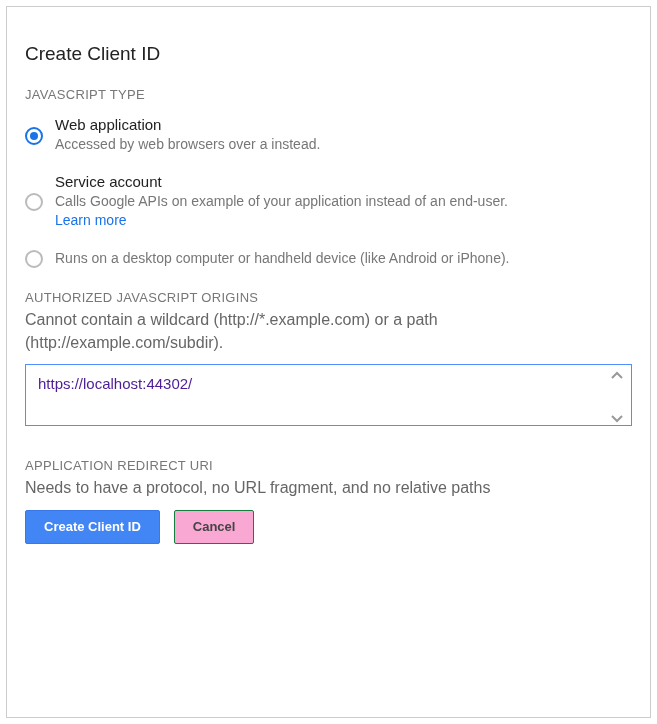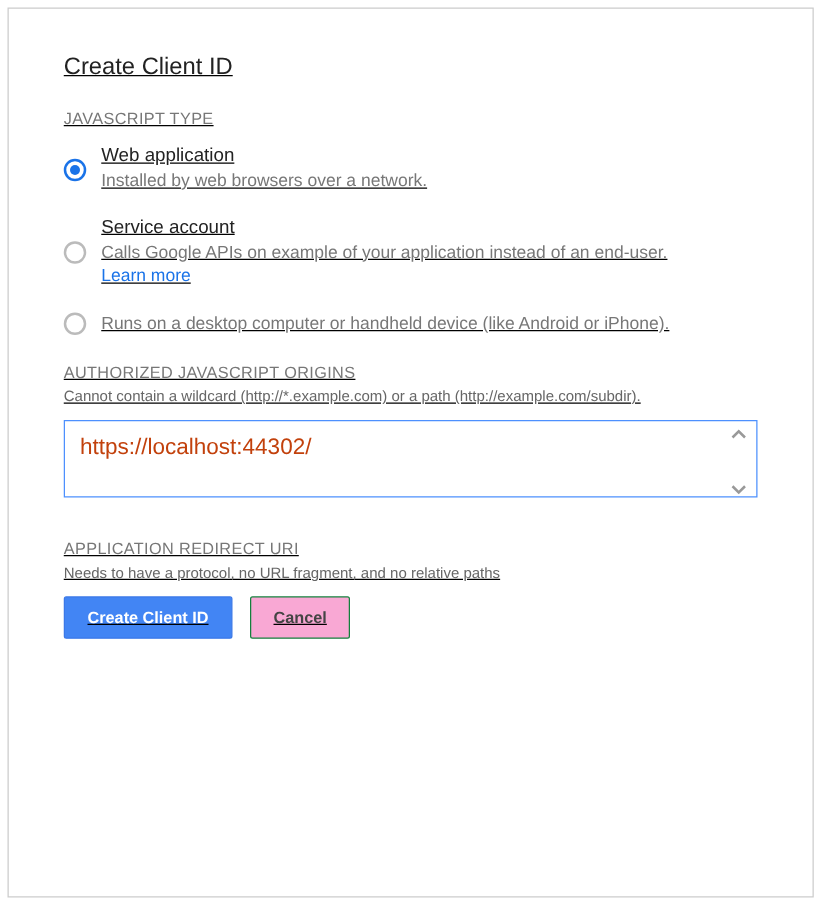--- a/index.html
+++ b/index.html
@@ -7,38 +7,37 @@
     font-family: Arial, "Helvetica Neue", Helvetica, sans-serif;
     background: #fff;
     width: 657px;
     height: 724px;
     padding: 6px;
   }
   .dialog {
     border: 1px solid #ccc;
     width: 100%;
     height: 100%;
-    padding: 36px 44px;
+    padding: 36px 18px;
     position: relative;
-    text-decoration: underline;
   }
   .title {
     font-size: 19px;
     color: #222;
     font-weight: 400;
     margin-bottom: 22px;
   }
   .section-label {
     font-size: 13px;
     color: #777;
     letter-spacing: 0.3px;
     margin-bottom: 4px;
   }
   .section-help {
-    font-size: 12px;
+    font-size: 16px;
     color: #666;
     line-height: 1.4;
     margin-bottom: 10px;
   }
   .radio-group {
     margin-top: 14px;
     margin-bottom: 22px;
   }
   .radio-item {
     display: flex;
@@ -86,23 +85,23 @@
   .textarea-wrap {
     position: relative;
     width: 100%;
     margin-bottom: 28px;
   }
   .textarea {
     width: 100%;
     height: 62px;
     border: 1px solid #ccc;
     padding: 10px 28px 10px 12px;
-    font-size: 18px;
+    font-size: 15px;
     font-family: inherit;
-    color: #c2410c;
+    color: #4c1d95;
     resize: none;
     outline: none;
   }
   .textarea.focused {
     border-color: #4d90fe;
   }
   .spinner {
     position: absolute;
     right: 6px;
     top: 6px;
@@ -150,21 +149,21 @@
   <h1 class="title">Create Client ID</h1>
 
   <div class="section-label">JAVASCRIPT TYPE</div>
 
   <div class="radio-group">
 
     <div class="radio-item">
       <div class="radio-circle selected"></div>
       <div class="radio-body">
         <div class="radio-label">Web application</div>
-        <div class="radio-desc">Installed by web browsers over a network.</div>
+        <div class="radio-desc">Accessed by web browsers over a instead.</div>
       </div>
     </div>
 
     <div class="radio-item">
       <div class="radio-circle"></div>
       <div class="radio-body">
         <div class="radio-label">Service account</div>
         <div class="radio-desc">
           <span>Calls Google APIs on example of your application instead of an end-user.</span><br>
           <span class="link">Learn more</span>

